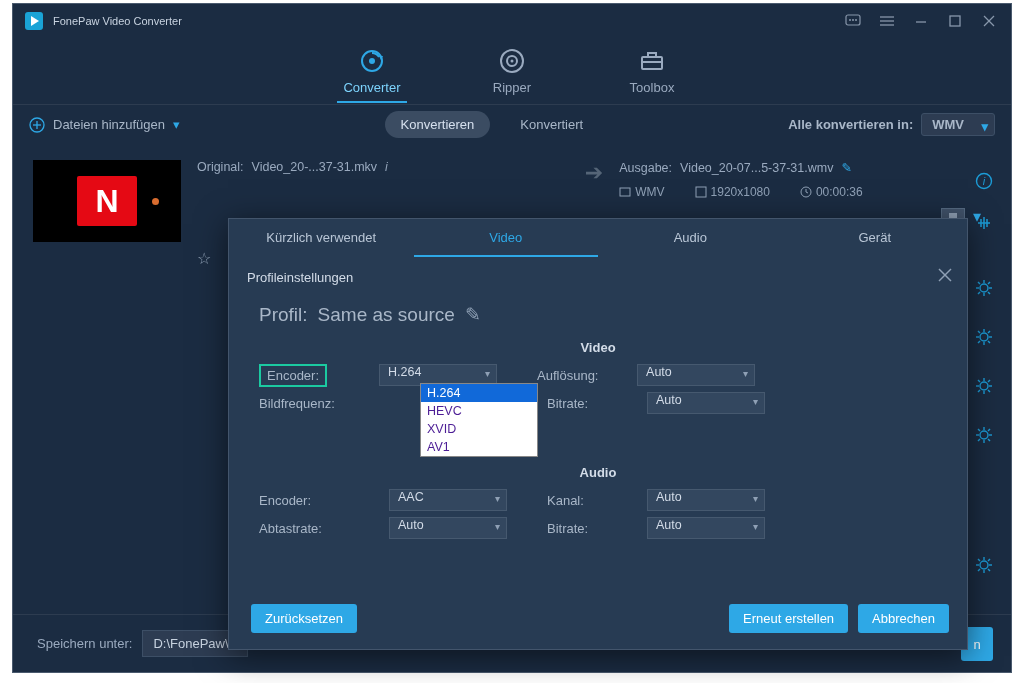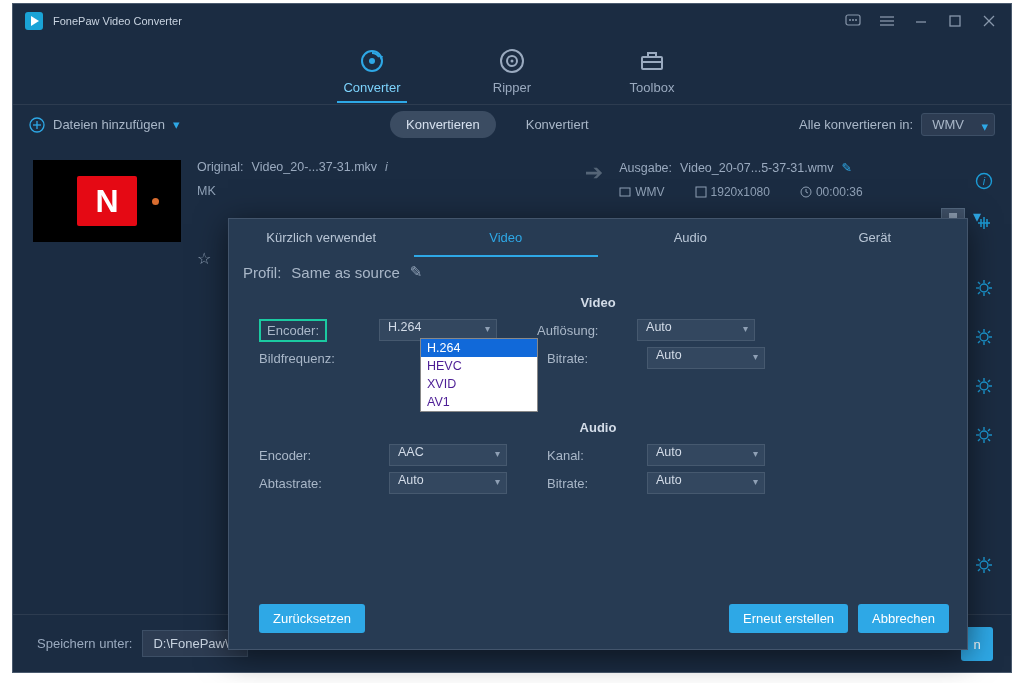--- a/index.html
+++ b/index.html
@@ -22,21 +22,21 @@
   .topnav .item { width: 70px; text-align: center; color: #9aaabf; font-size: 13px; cursor: pointer; }
   .topnav .item.active { color: #7dd3fc; }
   .topnav .item .icon { height: 30px; display: flex; align-items: center; justify-content: center; margin-bottom: 4px; }
   .topnav .item.active .underline { height: 2px; background: #2ea8e6; margin-top: 6px; }
 
   
   .subbar { height: 40px; border-top: 1px solid #2d3c50; display: flex; align-items: center; padding: 0 16px; color: #a9b7c8; font-size: 13px; }
   .subbar .add { display: flex; align-items: center; gap: 8px; cursor: pointer; }
   .subbar .center { flex: 1; display: flex; justify-content: center; gap: 30px; }
   .subbar .pill { background: #3b4c62; color: #d6e0ee; padding: 6px 16px; border-radius: 14px; }
-  .subbar .convertall { display: flex; align-items: center; gap: 8px; }
+  .subbar .convertall { display: flex; align-items: center; gap: 8px; font-weight: bold; }
   .subbar .sel { background: #2d3c52; border: 1px solid #3d4f66; color: #a9b7c8; padding: 3px 30px 3px 10px; border-radius: 3px; position: relative; }
   .subbar .sel .caret { position: absolute; right: 6px; top: 5px; color: #2ea8e6; }
 
   
   .filerow { padding: 16px 20px; display: flex; gap: 16px; font-size: 12.5px; color: #9aaabf; }
   .thumb { width: 148px; height: 82px; background: #000; display: flex; align-items: center; justify-content: center; position: relative; }
   .thumb .N { width: 60px; height: 50px; background: #e50914; color: #fff; display: flex; align-items: center; justify-content: center; font-weight: 700; font-size: 32px; border-radius: 2px; }
   .filerow .col { flex: 1; display: flex; flex-direction: column; gap: 10px; }
   .filerow .orig, .filerow .out { display: flex; align-items: center; gap: 8px; }
 
@@ -59,21 +59,21 @@
     background: #273b53; border: 1px solid #43556c;
     box-shadow: 0 6px 30px rgba(0,0,0,0.55);
   }
   .modal .tabs { height: 38px; display: flex; justify-content: space-around; align-items: center; color: #b9c6d6; font-size: 13px; }
   .modal .tabs .tab { flex: 1; text-align: center; height: 38px; line-height: 38px; cursor: pointer; }
   .modal .tabs .tab.active { color: #2ea8e6; border-bottom: 2px solid #2ea8e6; }
 
   .modal .hdr { height: 40px; display: flex; align-items: center; padding: 0 18px; color: #d3dce8; font-size: 13px; position: relative; }
   .modal .hdr .close { position: absolute; right: 14px; top: 10px; color: #8fa0b5; cursor: pointer; }
 
-  .modal .profline { padding: 6px 14px 10px; color: #a9b7c8; font-size: 15px; display: flex; align-items: center; gap: 10px; }
+  .modal .profline { padding: 6px 30px 10px; color: #a9b7c8; font-size: 19px; display: flex; align-items: center; gap: 10px; }
 
   .modal .section-title { text-align: center; color: #d3dce8; font-size: 13px; font-weight: 600; margin-top: 4px; }
 
   .modal .grid { padding: 6px 30px 0; color: #a9b7c8; font-size: 13px; }
   .modal .row { display: flex; align-items: center; min-height: 28px; }
   .modal .lab { width: 130px; }
   .modal .lab.boxed { border: 2px solid #1bcaa1; padding: 2px 6px; width: auto; margin-right: 52px; }
   .modal .radio { display: flex; align-items: center; gap: 6px; margin-right: 40px; cursor: pointer; }
   .modal .radio .circ { width: 12px; height: 12px; border: 1.5px solid #7e8fa4; border-radius: 50%; display: inline-block; position: relative; }
   .modal .radio.sel .circ { border-color: #2ea8e6; }
@@ -82,21 +82,21 @@
   .modal .ddl { width: 118px; height: 22px; background: #33475f; border: 1px solid #46596f; color: #d3dce8; font-size: 12.5px; padding: 0 22px 0 8px; position: relative; }
   .modal .ddl .car { position: absolute; right: 6px; top: 3px; color: #8fa0b5; font-size: 10px; }
   .modal .rcol { margin-left: 40px; display: flex; align-items: center; }
   .modal .rlab { width: 100px; }
 
   
   .droplist { position: absolute; left: 161px; top: 0; width: 118px; background: #fff; border: 1px solid #888; z-index: 6; font-size: 12.5px; }
   .droplist .opt { padding: 2px 6px; color: #4c1d95; cursor: pointer; }
   .droplist .opt.sel { background: #1169d9; color: #fff; }
 
-  .modal .btnrow { position: absolute; left: 12px; right: 0; bottom: 16px; padding: 0 18px; display: flex; justify-content: space-between; }
+  .modal .btnrow { position: absolute; left: 4px; right: 0; bottom: 16px; padding: 0 18px; display: flex; justify-content: space-between; }
   .modal .btn { background: #2ea8e6; color: #fff; border: none; padding: 7px 14px; font-size: 13px; border-radius: 3px; cursor: pointer; }
   .modal .btngroup { display: flex; gap: 10px; }
 
   
   .searchbox { position: absolute; left: 228px; top: 614px; width: 150px; height: 34px; background: #22344b; border: 1px solid #3d4f66; display: flex; align-items: center; justify-content: center; gap: 10px; color: #c8d3e0; font-size: 13px; }
 
   svg { display: block; }
 </style>
 </head>
 <body>
@@ -207,21 +207,20 @@
     <div class="thumb">
       <div class="N">N</div>
       <div style="position:absolute;right:22px;top:38px;width:7px;height:7px;border-radius:50%;background:#d86c2f"></div>
     </div>
     <div class="col">
       <div class="orig">
         <span>Original:</span>
         <span>Video_20-...37-31.mkv</span>
         <span style="color:#8fa0b5;font-style:italic">i</span>
       </div>
-      <div style="color:#8fa0b5">MK</div>
     </div>
     <span class="arrow-right">➔</span>
     <div class="col">
       <div class="out">
         <span>Ausgabe:</span>
         <span>Video_20-07...5-37-31.wmv</span>
         <span style="color:#2ea8e6">✎</span>
       </div>
       <div class="striprow">
         <span style="display:flex;align-items:center;gap:4px">
@@ -376,20 +375,29 @@
   <span>Suchen</span>
 </div>
 
 <div class="modal">
   <div class="tabs">
     <div class="tab">Kürzlich verwendet</div>
     <div class="tab active">Video</div>
     <div class="tab">Audio</div>
     <div class="tab">Gerät</div>
   </div>
+  <div class="hdr">
+    <span>Profileinstellungen</span>
+    <span class="close">
+        <svg width="16" height="16">
+          <line x1="2" y1="2" x2="14" y2="14" stroke="#8fa0b5" stroke-width="1.5"></line>
+          <line x1="14" y1="2" x2="2" y2="14" stroke="#8fa0b5" stroke-width="1.5"></line>
+        </svg>
+      </span>
+  </div>
   <div class="profline">
     <span>Profil:</span>
     <span>Same as source</span>
     <span style="color:#8fa0b5">✎</span>
   </div>
 
   <div class="section-title">Video</div>
 
   <div class="grid">
 

